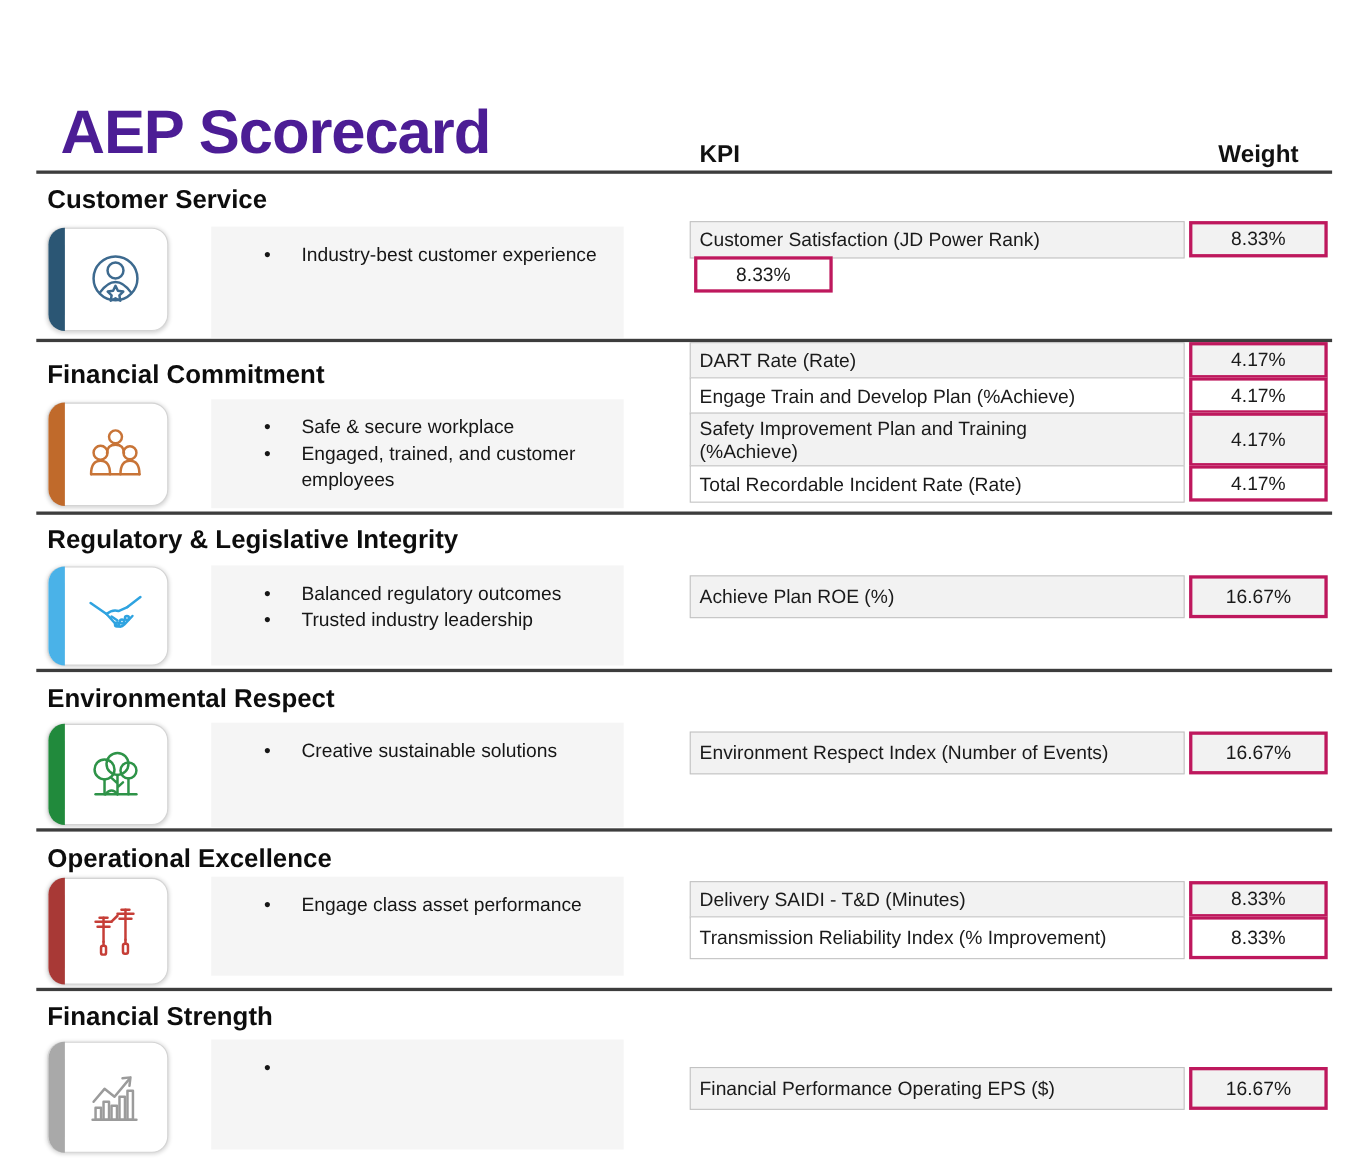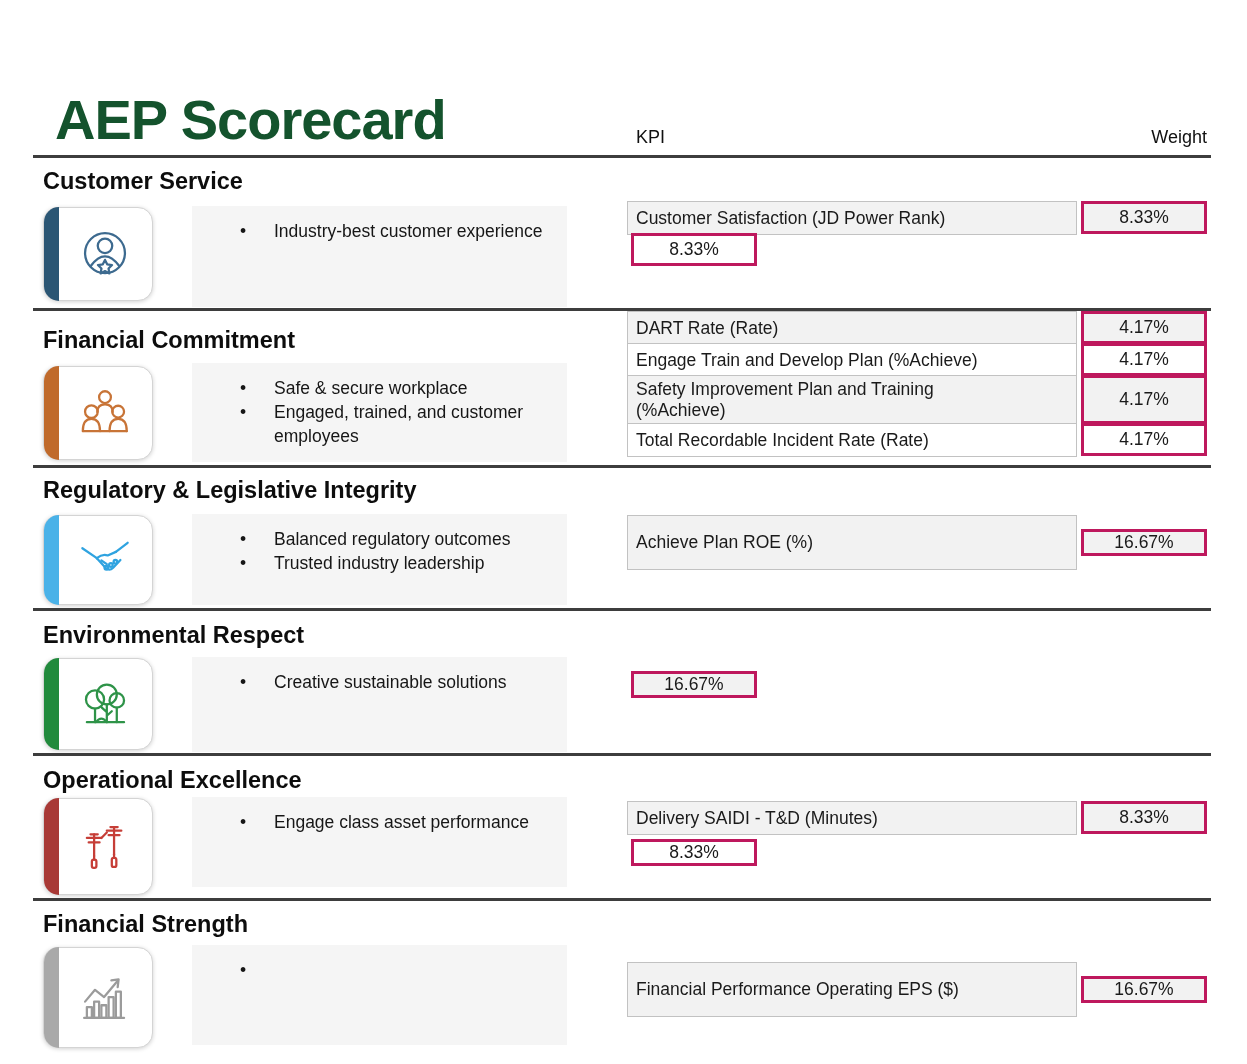--- a/index.html
+++ b/index.html
@@ -1,23 +1,23 @@
 <!DOCTYPE html>
 <html><head>
 <meta charset="utf-8">
 <style>
   html,body{margin:0;padding:0;background:#fff;}
   .page{position:relative;width:1247px;height:1064px;background:#fff;overflow:hidden;
         font-family:"Liberation Sans","DejaVu Sans",sans-serif;color:#1a1a1a;}
 
   .main-title{position:absolute;left:55px;top:60px;font-size:56px;font-weight:700;letter-spacing:-1px;}
 
-  .col-head{position:absolute;top:127px;font-size:18px;font-weight:400;color:#111;}
+  .col-head{position:absolute;top:127px;font-size:22px;font-weight:700;color:#111;}
   .col-head.kpi{left:636px;}
-  .col-head.weight{left:1081px;width:126px;text-align:right;}
+  .col-head.weight{left:1081px;width:126px;text-align:center;}
 
   .divider{position:absolute;left:33px;width:1178px;height:3px;background:#3d3d3d;}
 
   .sec-title{position:absolute;left:43px;margin:0;font-size:23.5px;font-weight:700;color:#0d0d0d;}
 
   .card{position:absolute;left:43px;width:110px;background:#fff;border:1px solid #d4d4d4;
         border-radius:15px;box-shadow:0 1px 4px rgba(0,0,0,.18);box-sizing:border-box;
         display:flex;align-items:center;justify-content:center;padding-left:14px;}
   .bar{position:absolute;left:0;top:-1px;bottom:-1px;width:15px;border-radius:15px 0 0 15px;}
   .icn{display:block;line-height:0;}
@@ -25,35 +25,35 @@
 
   .bbox{position:absolute;left:192px;width:375px;background:#f5f5f5;box-sizing:border-box;
         padding:13px 10px 0 48px;font-size:17.5px;color:#161616;}
   .bullet{display:flex;line-height:1.38;}
   .dot{width:34px;flex:none;}
   .bullet .btxt{flex:1;}
 
   .ktable{position:absolute;left:627px;width:580px;}
   .krow{display:flex;margin-top:-1px;height:33px;}
   .krow.tall{height:49px;}
-  .krow.h34{height:39px;align-items:center;}
+  .krow.h34{height:39px;}
   .kname{width:450px;box-sizing:border-box;border:1px solid #c2c2c2;background:#fff;
          display:flex;align-items:center;padding:16px 8px;font-size:17.5px;line-height:1.15;}
   .kgap{width:4px;flex:none;}
   .kweight{width:126px;box-sizing:border-box;border:3px solid #be185d;background:#fff;
            display:flex;align-items:center;justify-content:center;font-size:17.5px;}
   .krow.g .kname,.krow.g .kweight{background:#f2f2f2;}
   .krow.tall .kname span{display:inline-block;max-width:368px;}
 </style>
 </head>
 <body>
 
 <div class="page">
 
-  <h1 class="main-title" style="color: #14532d; margin-top: 27px;">AEP Scorecard</h1>
+  <h1 class="main-title" style="color: #4c1d95; margin-top: 27px;">AEP Scorecard</h1>
 
   <div class="col-head kpi">KPI</div>
   <div class="col-head weight">Weight</div>
   <div class="divider" style="top:155px"></div>
 
   <h2 class="sec-title" style="top:168px">Customer Service</h2>
   <div class="card" style="top:207px;height:94px">
     <div class="bar" style="background-color: rgb(43, 86, 116);"></div>
     <span class="icn" style="color: rgb(61, 106, 143);">
       <svg width="58" height="58" viewBox="0 0 64 64" fill="none" stroke="currentColor" stroke-width="2.5" stroke-linecap="round" stroke-linejoin="round">
@@ -196,20 +196,23 @@
     </span>
   </div>
   <div class="bbox" style="top:657px;height:95px">
     <div class="bullet">
         <span class="dot">•</span>
         <span class="btxt">Creative sustainable solutions</span>
       </div>
   </div>
   <div class="ktable" style="top:666px">
     <div class="krow g h34">
+      <div class="kname">
+          <span>Environment Respect Index (Number of Events)</span>
+        </div>
         <div class="kgap"></div>
       <div class="kweight">16.67%</div>
     </div>
   </div>
   <div class="divider" style="top:753px"></div>
 
   <h2 class="sec-title" style="top:767px">Operational Excellence</h2>
   <div class="card" style="top:798px;height:97px">
     <div class="bar" style="background-color: rgb(168, 57, 54);"></div>
     <span class="icn" style="color: rgb(198, 62, 55);">
@@ -238,20 +241,23 @@
   </div>
   <div class="ktable" style="top:802px">
     <div class="krow g">
       <div class="kname">
           <span>Delivery SAIDI - T&amp;D (Minutes)</span>
         </div>
         <div class="kgap"></div>
       <div class="kweight">8.33%</div>
     </div>
     <div class="krow h34">
+      <div class="kname">
+          <span>Transmission Reliability Index (% Improvement)</span>
+        </div>
         <div class="kgap"></div>
       <div class="kweight">8.33%</div>
     </div>
   </div>
   <div class="divider" style="top:898px"></div>
 
   <h2 class="sec-title" style="top:911px">Financial Strength</h2>
   <div class="card" style="top:947px;height:101px">
     <div class="bar" style="background-color: rgb(169, 169, 169);"></div>
     <span class="icn" style="color: rgb(155, 155, 155);">

